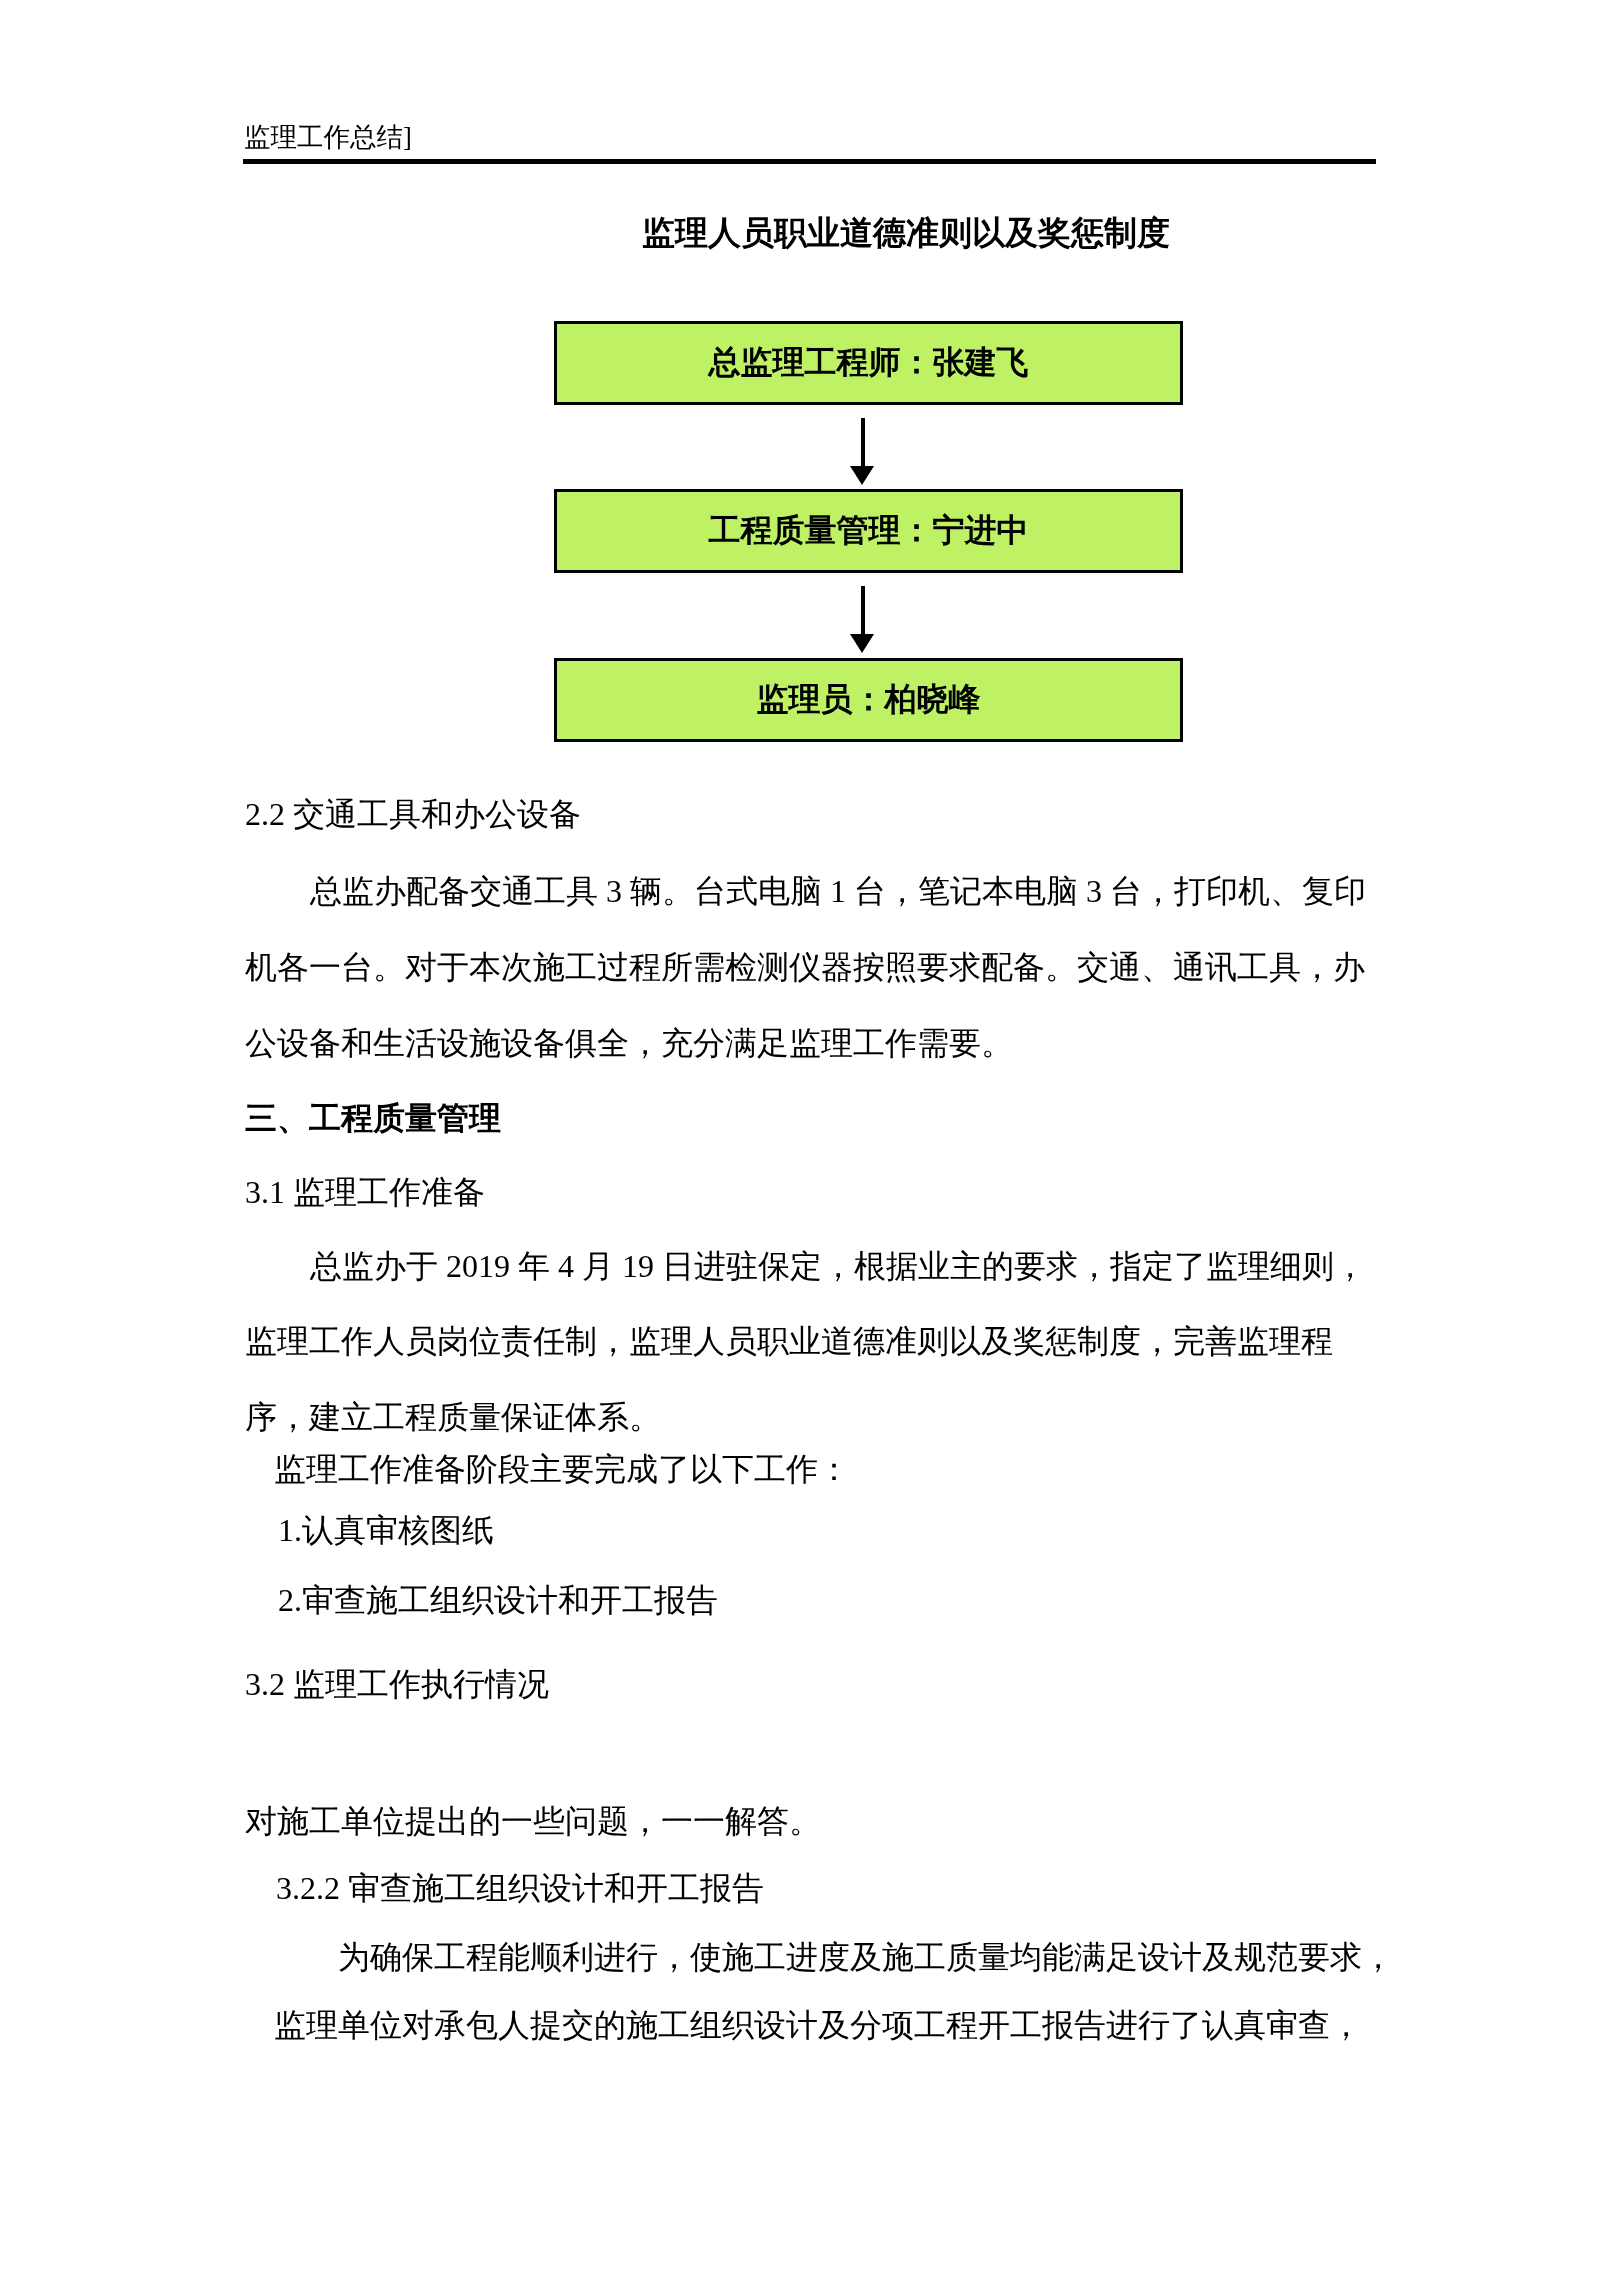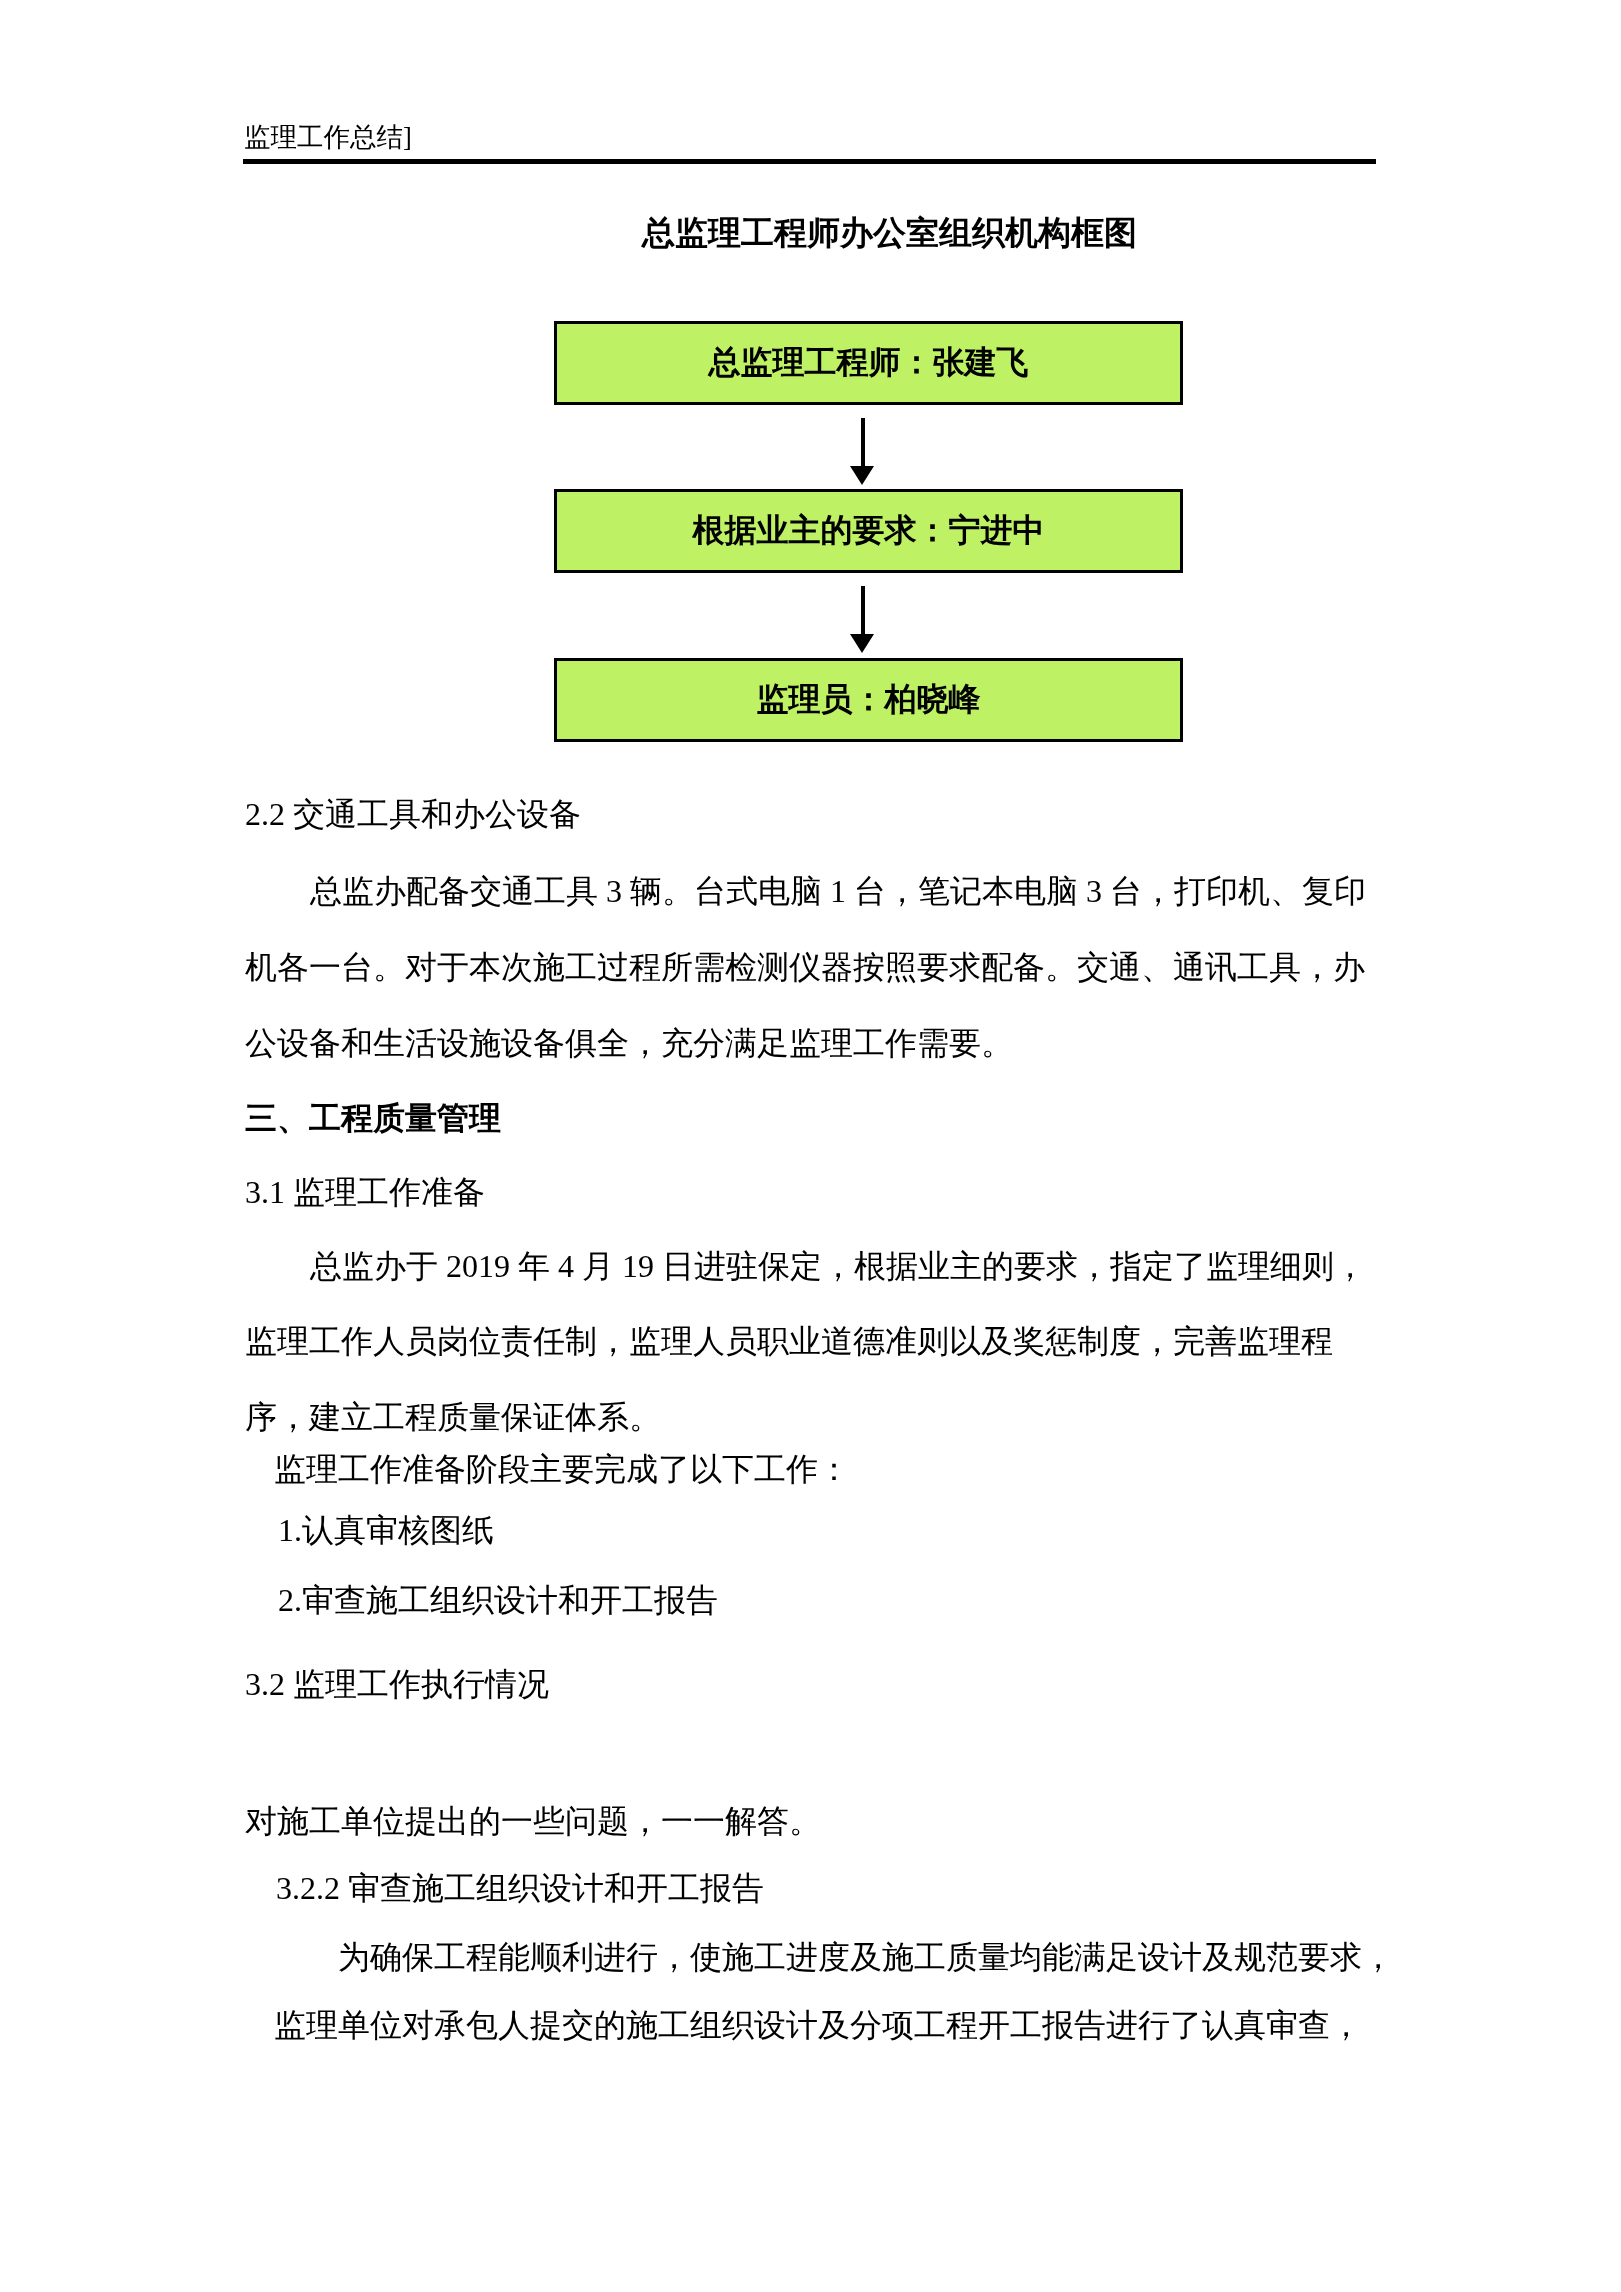--- a/index.html
+++ b/index.html
@@ -89,28 +89,28 @@
   .b { font-weight: bold; }
 </style>
 </head>
 <body>
 
 <div class="page">
 
   <div class="hdr">监理工作总结]</div>
   <div class="rule"></div>
 
-  <div class="doc-title">总监理工程师办公室组织机构框图</div>
+  <div class="doc-title">监理人员职业道德准则以及奖惩制度</div>
 
   <div class="obox obox-1">总监理工程师：张建飞</div>
 
   <div class="aline aline-1"></div>
   <div class="ahead ahead-1"></div>
 
-  <div class="obox obox-2">根据业主的要求：宁进中</div>
+  <div class="obox obox-2">工程质量管理：宁进中</div>
 
   <div class="aline aline-2"></div>
   <div class="ahead ahead-2"></div>
 
   <div class="obox obox-3">监理员：柏晓峰</div>
 
   <div class="ln" style="left:245px; top:784px;">2.2 交通工具和办公设备</div>
   <div class="ln" style="left:310px; top:861px;">总监办配备交通工具 3 辆。台式电脑 1 台，笔记本电脑 3 台，打印机、复印</div>
   <div class="ln" style="left:245px; top:1013px;">公设备和生活设施设备俱全，充分满足监理工作需要。</div>
   <div class="ln" style="left:245px; top:937px;">机各一台。对于本次施工过程所需检测仪器按照要求配备。交通、通讯工具，办</div>

